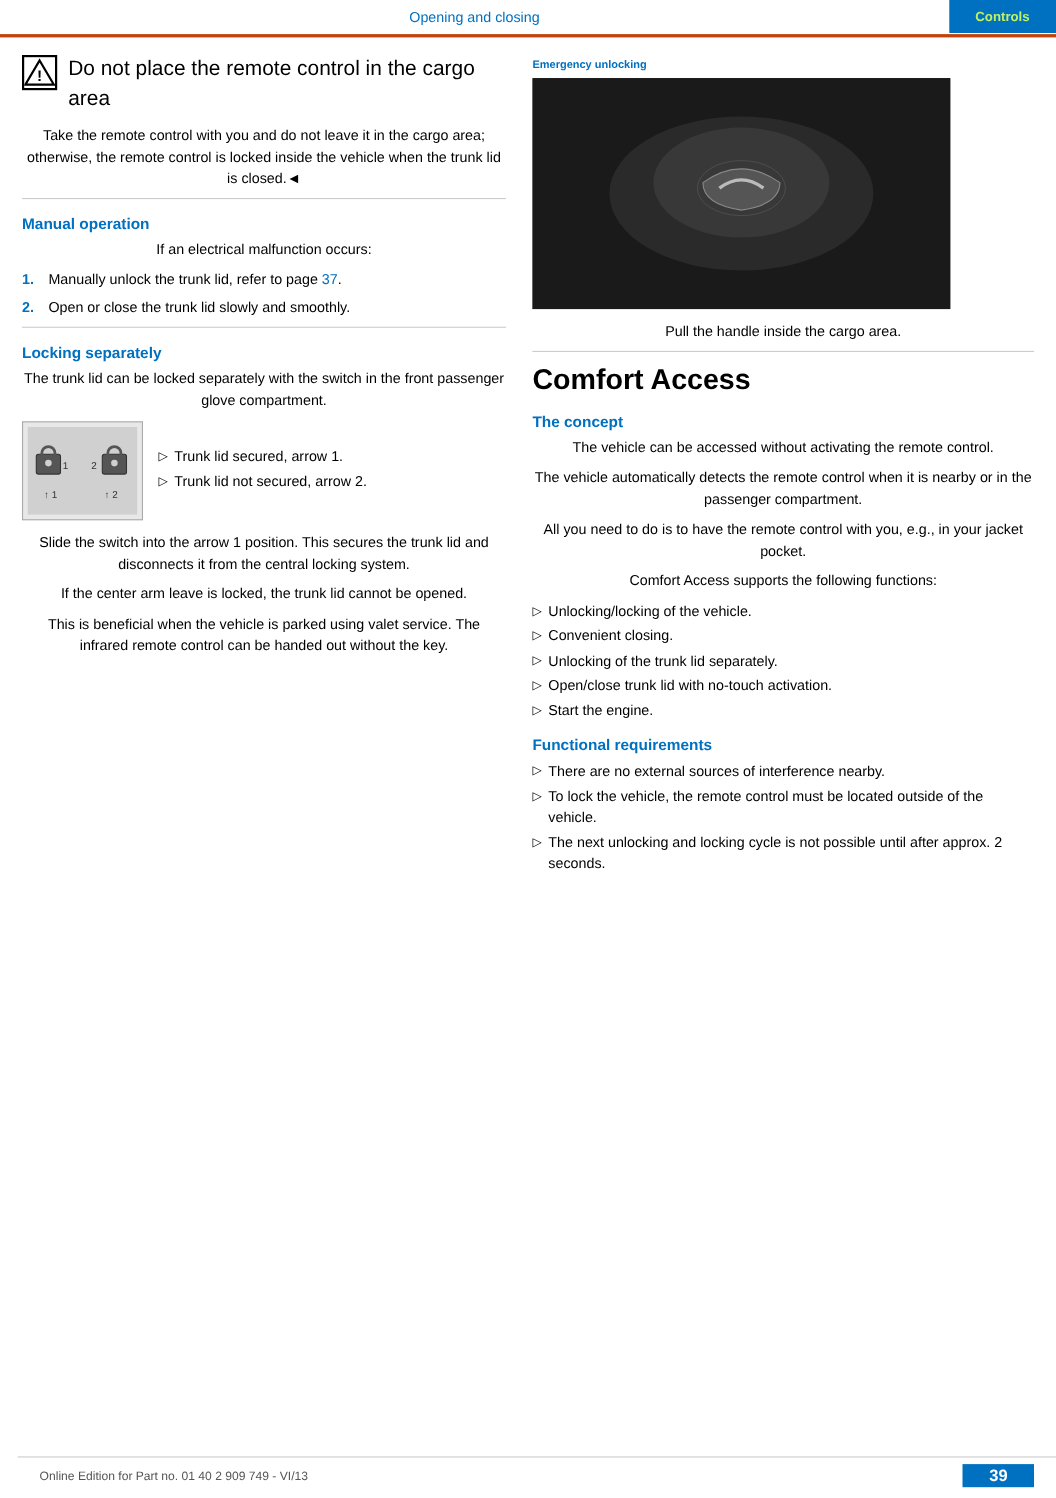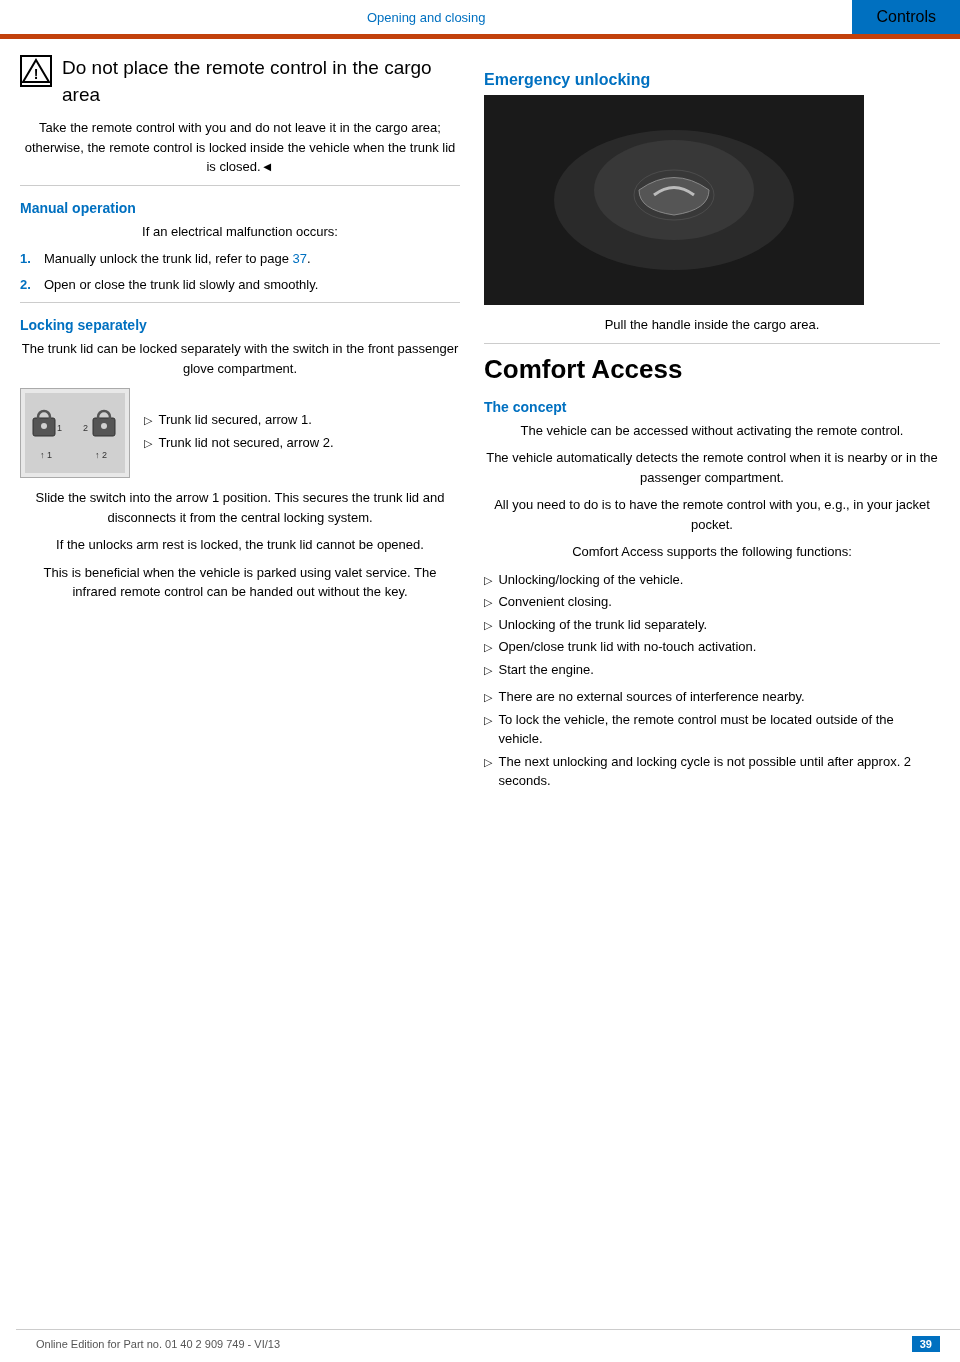--- a/index.html
+++ b/index.html
@@ -10,37 +10,37 @@
       width: 960px;
       min-height: 1362px;
       position: relative;
       color: #000;
     }
 
     
     .header {
       display: flex;
       justify-content: flex-end;
-      align-items: center;
-      border-bottom: 5px solid #c2410c;
+      align-items: flex-start;
+      border-bottom: 3px solid #c2410c;
       margin-bottom: 0;
     }
     .header-left {
       flex: 1;
       text-align: center;
       color: #0070c0;
       font-size: 13px;
       padding: 8px 0;
     }
     .header-right {
       background: #0070c0;
-      color: #000000;
-      font-size: 16px;
+      color: #bef264;
+      font-size: 12px;
       padding: 8px 24px;
-      font-weight: normal;
+      font-weight: bold;
     }
 
     
     .main-content {
       display: flex;
       padding: 16px 20px 0 20px;
       gap: 24px;
     }
 
     
@@ -206,22 +206,22 @@
       align-items: center;
       padding: 0 20px;
       font-size: 11px;
       color: #555;
       border-top: 1px solid #ccc;
       padding-top: 6px;
     }
     .page-number {
       background: #0070c0;
       color: #fff;
-      padding: 2px 8px;
-      font-size: 11px;
+      padding: 2px 24px;
+      font-size: 15px;
       font-weight: bold;
     }
   </style>
 </head>
 <body>
 
 <div class="header">
   <div class="header-left">
     <span>Opening and closing</span>
   </div>
@@ -294,28 +294,28 @@
           <span>Trunk lid secured, arrow 1.</span>
         </li>
         <li>
           <span class="bullet-arrow">▷</span>
           <span>Trunk lid not secured, arrow 2.</span>
         </li>
       </ul>
     </div>
 
     <p class="body-text">Slide the switch into the arrow 1 position. This secures the trunk lid and disconnects it from the central locking system.</p>
-    <p class="body-text">If the unlocks arm rest is locked, the trunk lid cannot be opened.</p>
+    <p class="body-text">If the center arm leave is locked, the trunk lid cannot be opened.</p>
     <p class="body-text">This is beneficial when the vehicle is parked using valet service. The infrared remote control can be handed out without the key.</p>
 
   </div>
 
   <div class="right-col">
 
-    <div class="section-heading" style="font-size:16px; margin-top:16px;">Emergency unlocking</div>
+    <div class="section-heading" style="font-size:10px; margin-top:4px;">Emergency unlocking</div>
 
     <div class="emergency-image">
       <svg width="380" height="210" viewBox="0 0 380 210">
         <rect width="380" height="210" fill="#1a1a1a"></rect>
 
         <ellipse cx="190" cy="105" rx="120" ry="70" fill="#2a2a2a"></ellipse>
         <ellipse cx="190" cy="95" rx="80" ry="50" fill="#383838"></ellipse>
 
         <path d="M155 95 Q190 70 225 95 Q225 115 190 120 Q155 115 155 95 Z" fill="#555" stroke="#888" stroke-width="1"></path>
         <path d="M170 100 Q190 85 210 100" fill="none" stroke="#bbb" stroke-width="3"></path>
@@ -353,20 +353,21 @@
       <li>
         <span class="bullet-arrow">▷</span>
         <span>Open/close trunk lid with no-touch activation.</span>
       </li>
       <li>
         <span class="bullet-arrow">▷</span>
         <span>Start the engine.</span>
       </li>
     </ul>
 
+    <div class="section-heading">Functional requirements</div>
 
     <ul class="bullet-list">
       <li>
         <span class="bullet-arrow">▷</span>
         <span>There are no external sources of interference nearby.</span>
       </li>
       <li>
         <span class="bullet-arrow">▷</span>
         <span>To lock the vehicle, the remote control must be located outside of the vehicle.</span>
       </li>

